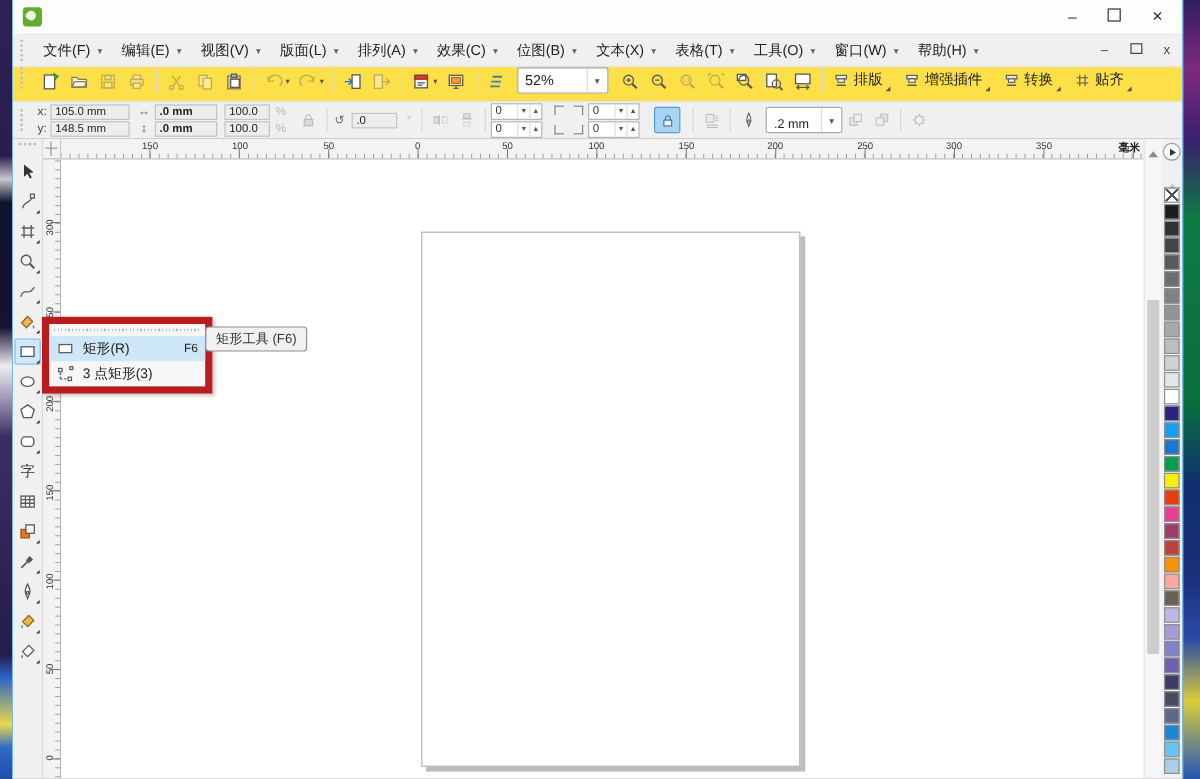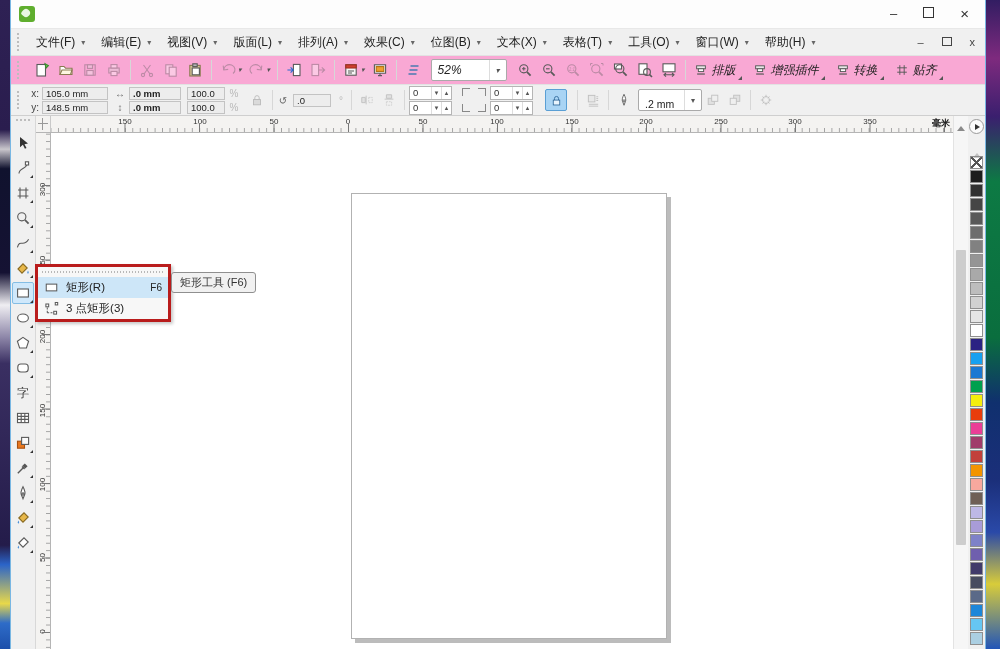--- a/index.html
+++ b/index.html
@@ -33,22 +33,22 @@
     border-bottom:1px solid #e2e2e2;padding-left:4px;flex:0 0 auto;}
   .drag{width:7px;height:18px;border-left:2px dotted #bdbdbd;margin:0 4px 0 2px;}
   .menu-item{display:flex;align-items:center;font-size:12px;color:#222;
     padding:3px 6px;margin-right:4px;}
   .menu-item .dda{font-size:8px;color:#666;margin-left:6px;}
   .doc-controls{margin-left:auto;display:flex;align-items:center;gap:18px;padding-right:10px;}
   .doc-btn{font-size:11px;color:#444;}
   .restorebox{width:8px;height:7px;border:1px solid #444;display:inline-block;position:relative;background:#f0f0f0;}
   .restorebox::before{content:"";position:absolute;left:2px;top:-3px;width:8px;height:7px;border:1px solid #444;z-index:-1;}
   
-  .toolbar{height:28px;display:flex;align-items:center;background:#f9a8d4;
-    border-bottom:1px solid #e2e2e2;padding-left:4px;flex:0 0 auto;font-style:italic;}
+  .toolbar{height:28px;display:flex;align-items:flex-start;background:#fde047;
+    border-bottom:1px solid #e2e2e2;padding-left:4px;flex:0 0 auto;}
   .tbtn{width:22px;height:22px;display:flex;align-items:center;justify-content:center;
     border:1px solid transparent;border-radius:2px;position:relative;flex:0 0 auto;}
   .tbtn.disabled{opacity:.38;filter:grayscale(1);}
   .tsep{width:1px;height:20px;background:#d7d7d7;margin:0 4px;flex:0 0 auto;}
   .ddarrow{font-size:7px;color:#555;margin:0 3px 0 -2px;}
   .combo{display:flex;align-items:center;background:#fff;border:1px solid #aaa;
     height:20px;border-radius:2px;font-size:12px;color:#222;}
   .combo .val{padding:0 6px;}
   .combo .arrow{width:16px;height:100%;display:flex;align-items:center;justify-content:center;
     font-size:8px;color:#555;border-left:1px solid #ddd;}
@@ -132,21 +132,21 @@
     display:flex;align-items:center;justify-content:center;margin:3px 0 2px;background:#fbfbfb;}
   .tri-right{width:0;height:0;border-top:3px solid transparent;border-bottom:3px solid transparent;
     border-left:5px solid #333;margin-left:1px;}
   .pal-up{margin:0 0 2px;opacity:.45;}
   .swatch{width:13px;height:13px;border:1px solid #8f8f8f;margin-bottom:1px;flex:0 0 auto;box-sizing:border-box;}
   .swatch.none{background:
      linear-gradient(45deg,transparent 45%,#555 45%,#555 55%,transparent 55%),
      linear-gradient(-45deg,transparent 45%,#555 45%,#555 55%,transparent 55%),#fff;}
   
   .flyout{position:absolute;left:24px;top:264px;width:130px;background:#f7f7f7;
-    border:3px solid #b91c1c;box-shadow:2px 2px 3px rgba(0,0,0,.22);z-index:30;}
+    border:6px solid #b91c1c;box-shadow:2px 2px 3px rgba(0,0,0,.22);z-index:30;}
   .fly-handle{height:6px;margin:2px 4px;background:repeating-linear-gradient(90deg,#b8b8b8 0 1px,transparent 1px 3px);
     background-size:100% 2px;background-repeat:no-repeat;background-position:center;}
   .fly-item{display:flex;align-items:center;height:21px;padding:0 6px 0 4px;font-size:11.5px;color:#222;}
   .fly-item.selected{background:#cde6f8;}
   .fly-item .ficon{width:18px;height:16px;display:flex;align-items:center;justify-content:center;margin-right:6px;}
   .fly-item .fshort{margin-left:auto;font-size:10px;color:#222;text-align:right;}
   
   .tooltip{position:absolute;left:160px;top:272px;background:#f1f1f1;border:1px solid #8f8f8f;
     border-radius:3px;padding:2px 8px;font-size:11px;color:#333;z-index:31;white-space:nowrap;}
   svg{display:block;}

